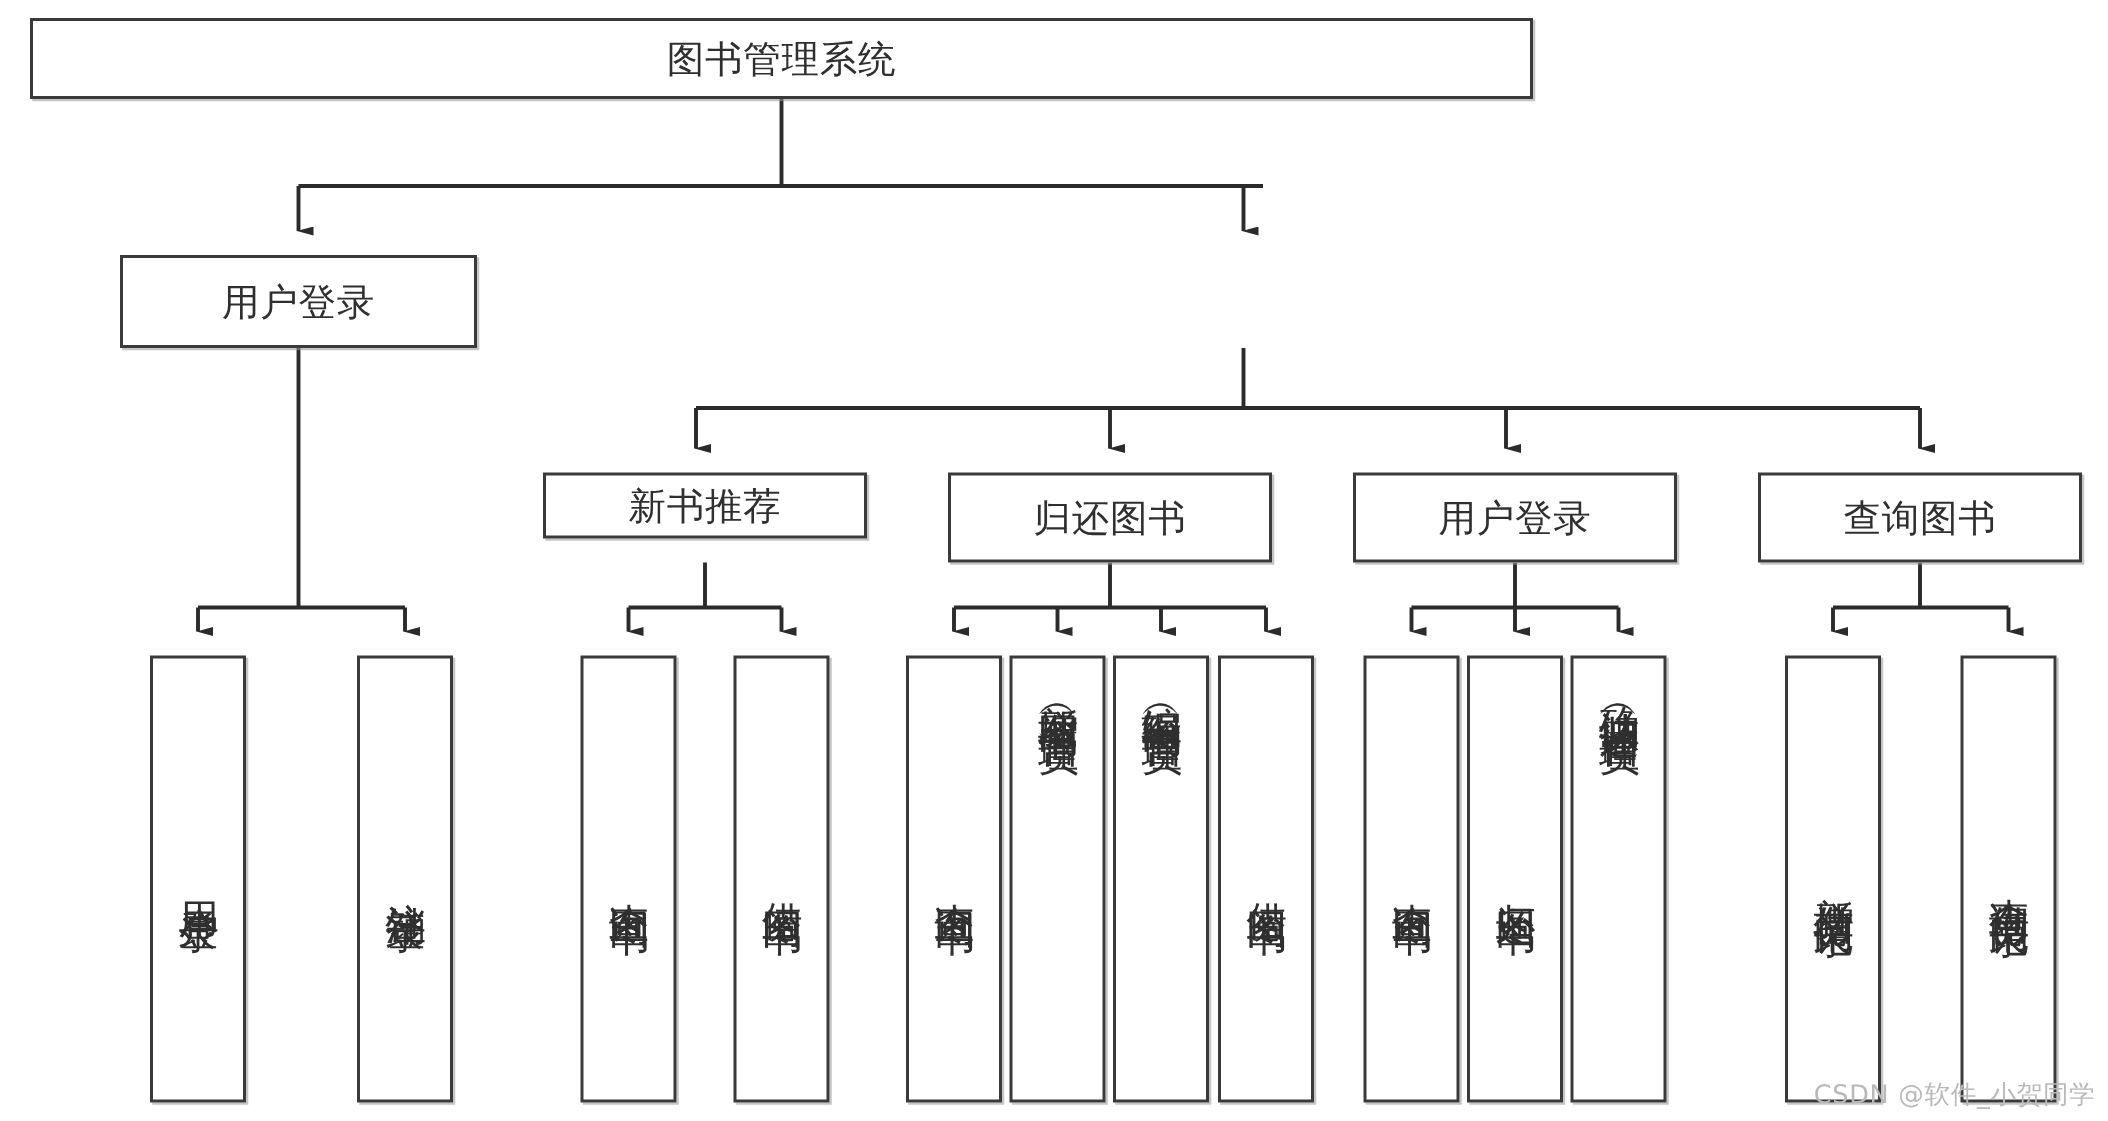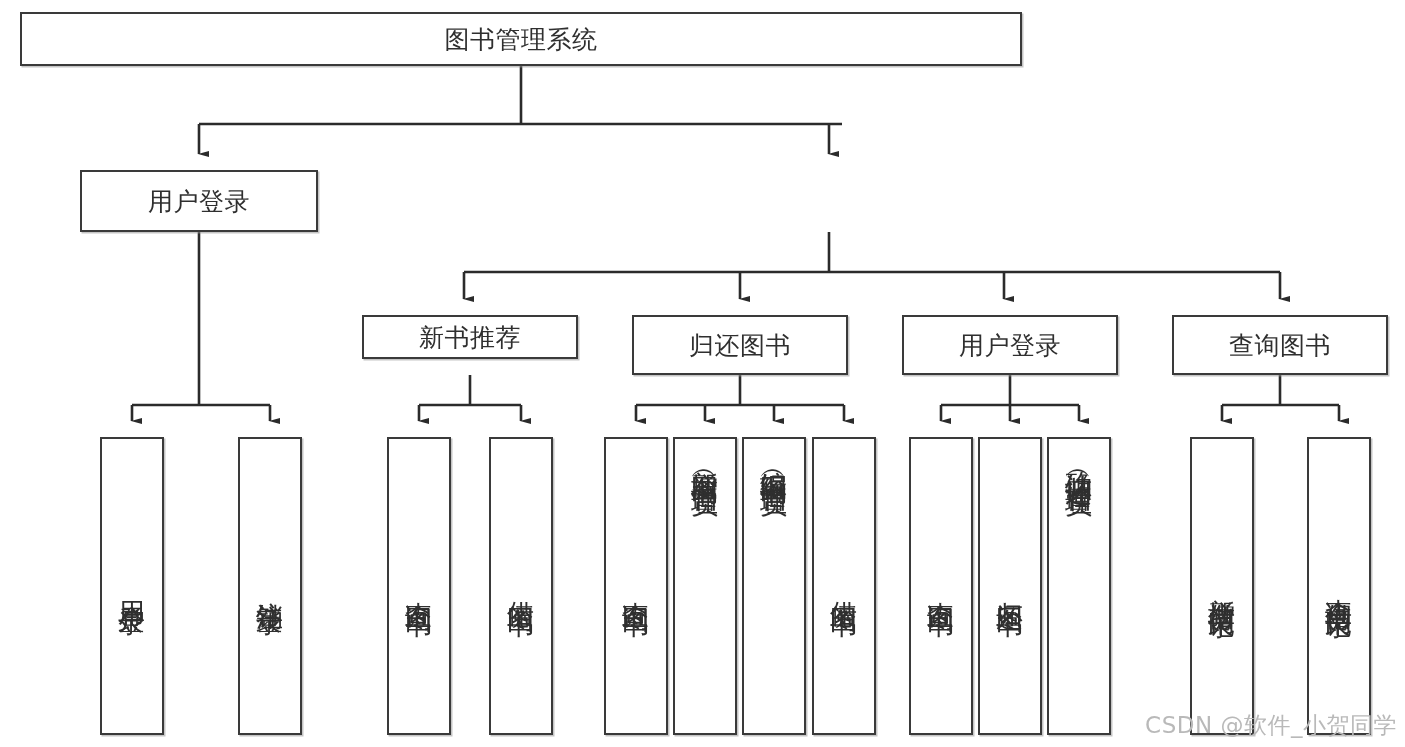--- a/index.html
+++ b/index.html
@@ -61,21 +61,21 @@
     text-align: left;
   }
   .node.vert.centered {
     align-items: center;
     padding-top: 0;
   }
   #watermark {
     position: absolute;
     right: 8px;
     bottom: 6px;
-    font-size: 23px;
+    font-size: 17px;
     color: #b9b9b9;
     letter-spacing: 0.5px;
     white-space: nowrap;
   }
 </style>
 </head>
 <body>
 
 <div id="canvas">
 

